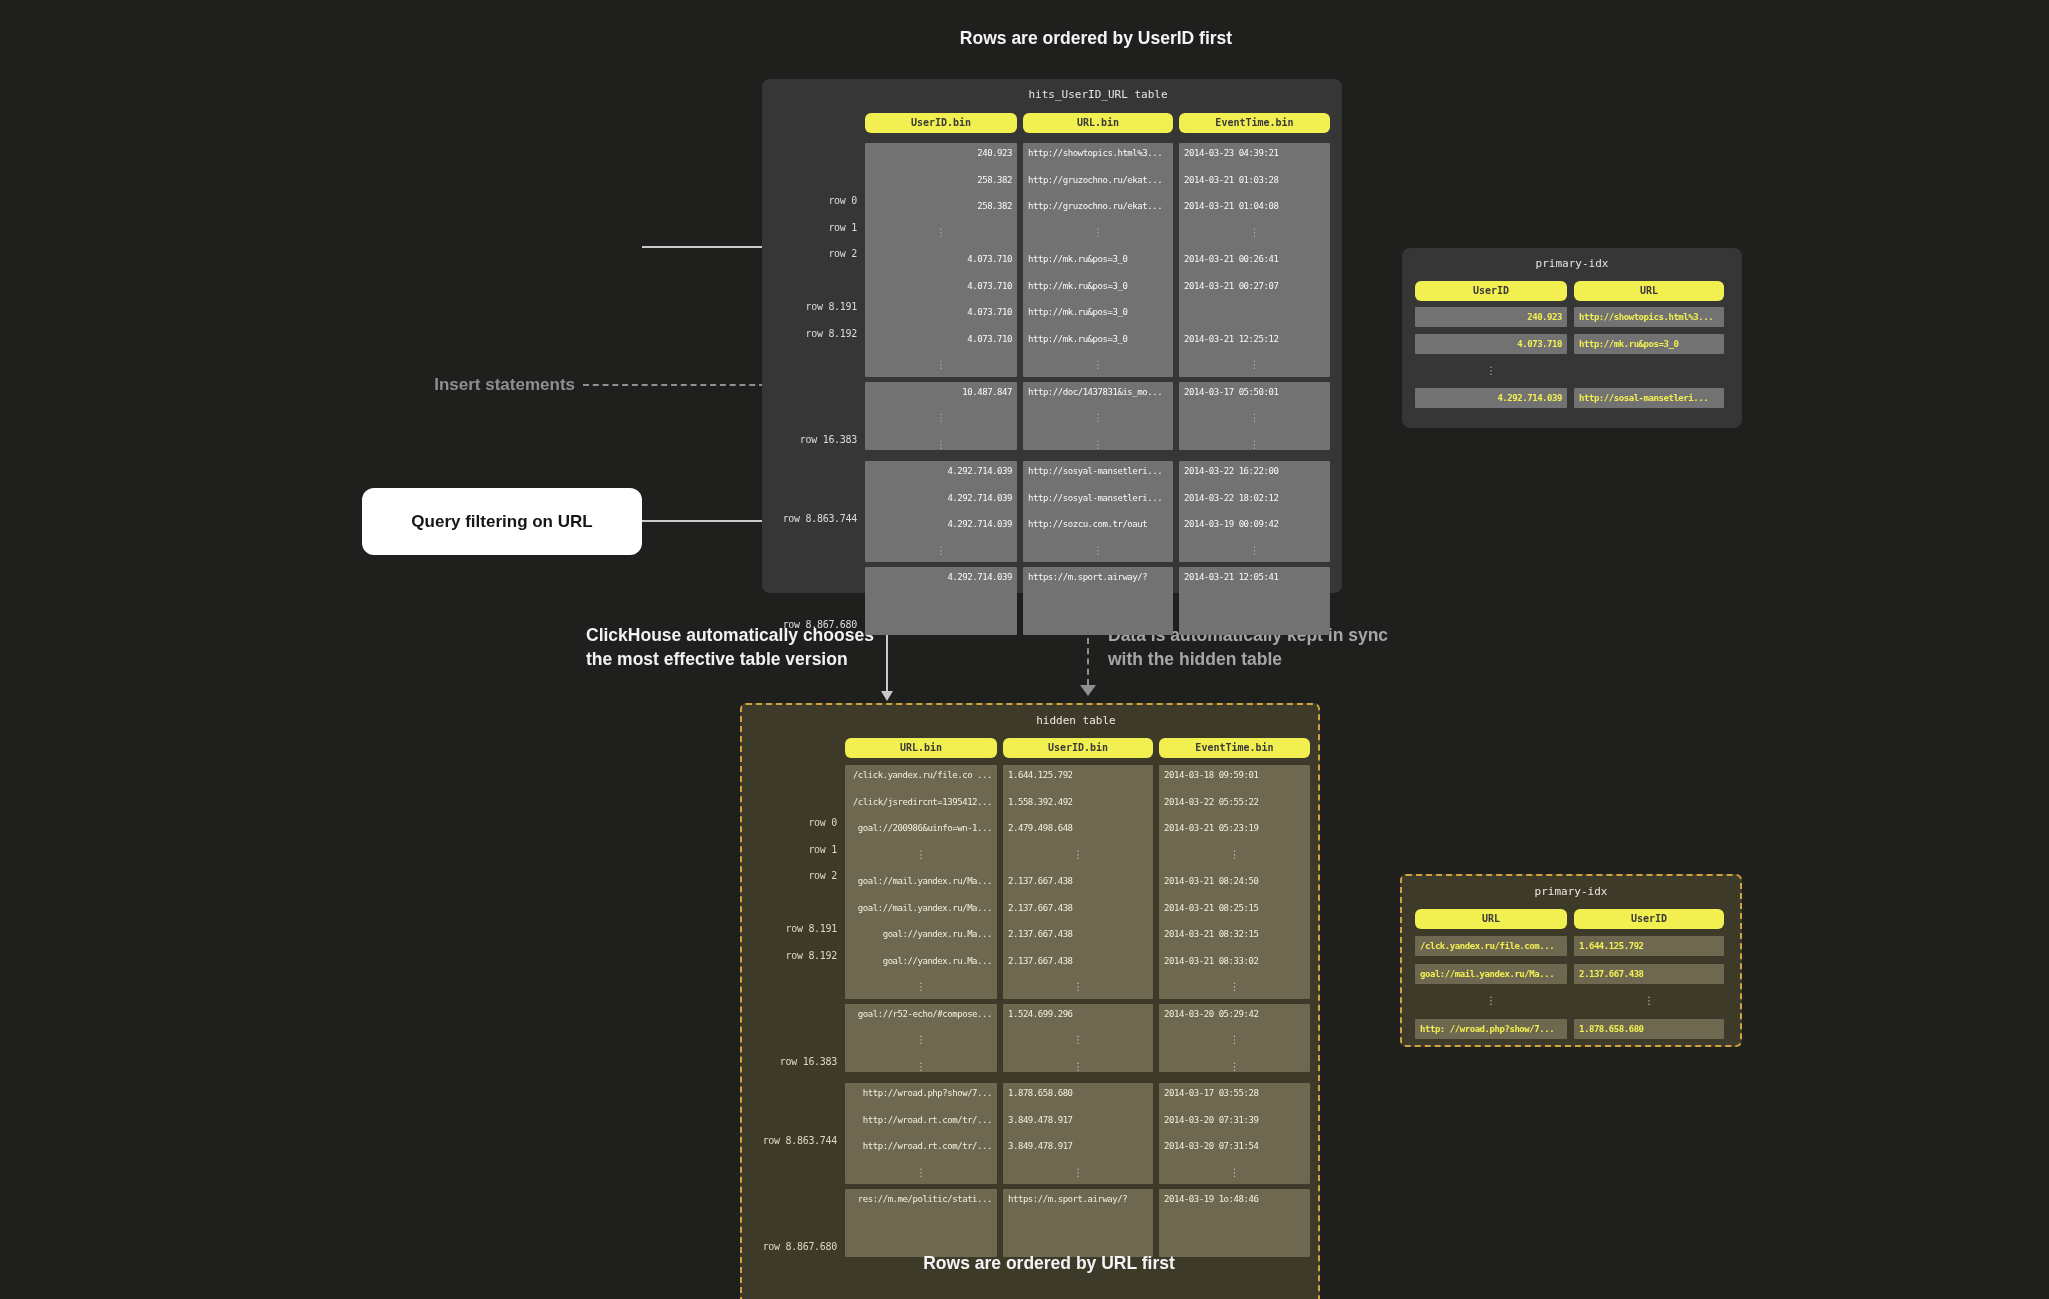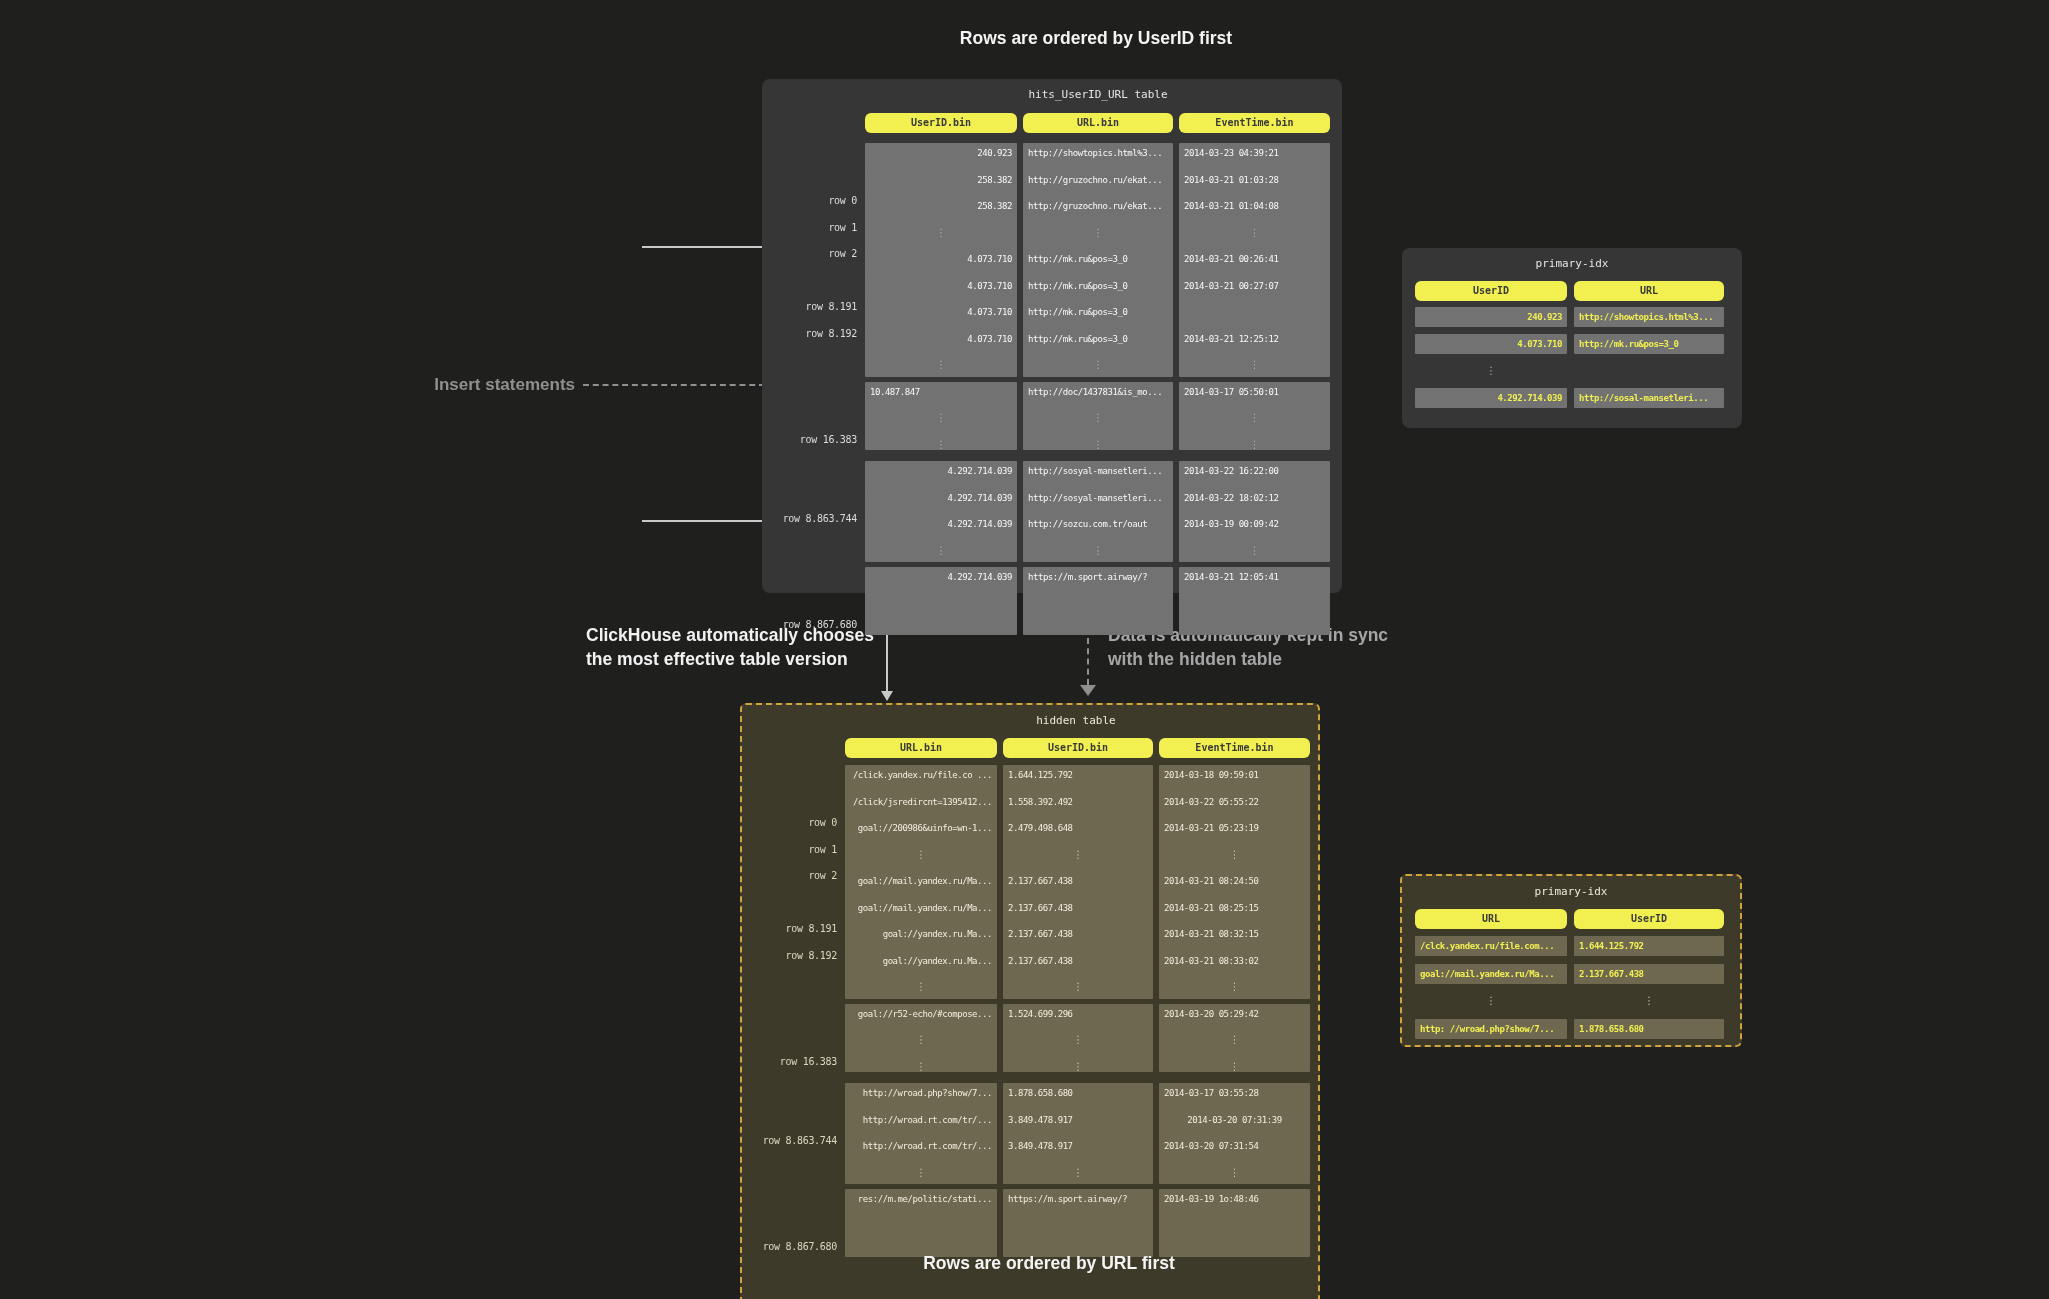--- a/index.html
+++ b/index.html
@@ -89,20 +89,23 @@
 
   <div class="big-title top-title">Rows are ordered by UserID first</div>
 
   <div class="hline" style="left:642px;top:246px;width:130px;"></div>
   <div class="head-right" style="left:772px;top:241px;"></div>
 
   <div class="insert-label">Insert statements</div>
   <div class="dashed-h" style="left:583px;top:384px;width:182px;"></div>
   <div class="head-right gray" style="left:765px;top:379px;"></div>
 
+  <div class="callout box-url">
+    <span>Query filtering on URL</span>
+  </div>
   <div class="hline" style="left:642px;top:520px;width:246px;"></div>
   <div class="vline" style="left:886px;top:520px;height:172px;"></div>
   <div class="head-down" style="left:881px;top:691px;"></div>
 
   <div class="dashed-v" style="left:1087px;top:597px;height:88px;"></div>
   <div class="head-down gray" style="left:1080px;top:685px;"></div>
 
   <div class="note note-white">
     <div>ClickHouse automatically chooses</div>
     <div>the most effective table version</div>
@@ -170,21 +173,21 @@
           <div class="cell" style="text-align: left;">2014-03-21 12:25:12</div>
         </div>
         <div class="trow">
           <div class="lbl"></div>
           <div class="dots">⋮</div>
           <div class="dots">⋮</div>
           <div class="dots">⋮</div>
         </div>
         <div class="trow">
           <div class="lbl">row 16.383</div>
-          <div class="cell" style="">10.487.847</div>
+          <div class="cell" style="text-align: right;">10.487.847</div>
           <div class="cell" style="text-align: left;">http://doc/1437831&amp;is_mo...</div>
           <div class="cell" style="text-align: left;">2014-03-17 05:50:01</div>
         </div>
         <div class="trow">
           <div class="lbl"></div>
           <div class="dots">⋮</div>
           <div class="dots">⋮</div>
           <div class="dots">⋮</div>
         </div>
         <div class="trow">
@@ -336,21 +339,21 @@
         <div class="trow">
           <div class="lbl">row 8.863.744</div>
           <div class="cell" style="text-align: right;">http://wroad.php?show/7...</div>
           <div class="cell" style="text-align: left;">1.878.658.680</div>
           <div class="cell" style="text-align: left;">2014-03-17 03:55:28</div>
         </div>
         <div class="trow">
           <div class="lbl"></div>
           <div class="cell" style="text-align: right;">http://wroad.rt.com/tr/...</div>
           <div class="cell" style="text-align: left;">3.849.478.917</div>
-          <div class="cell" style="text-align: center;">2014-03-20 07:31:39</div>
+          <div class="cell" style="text-align: left;">2014-03-20 07:31:39</div>
         </div>
         <div class="trow">
           <div class="lbl"></div>
           <div class="cell" style="text-align: right;">http://wroad.rt.com/tr/...</div>
           <div class="cell" style="text-align: left;">3.849.478.917</div>
           <div class="cell" style="text-align: left;">2014-03-20 07:31:54</div>
         </div>
         <div class="trow">
           <div class="lbl"></div>
           <div class="dots">⋮</div>

